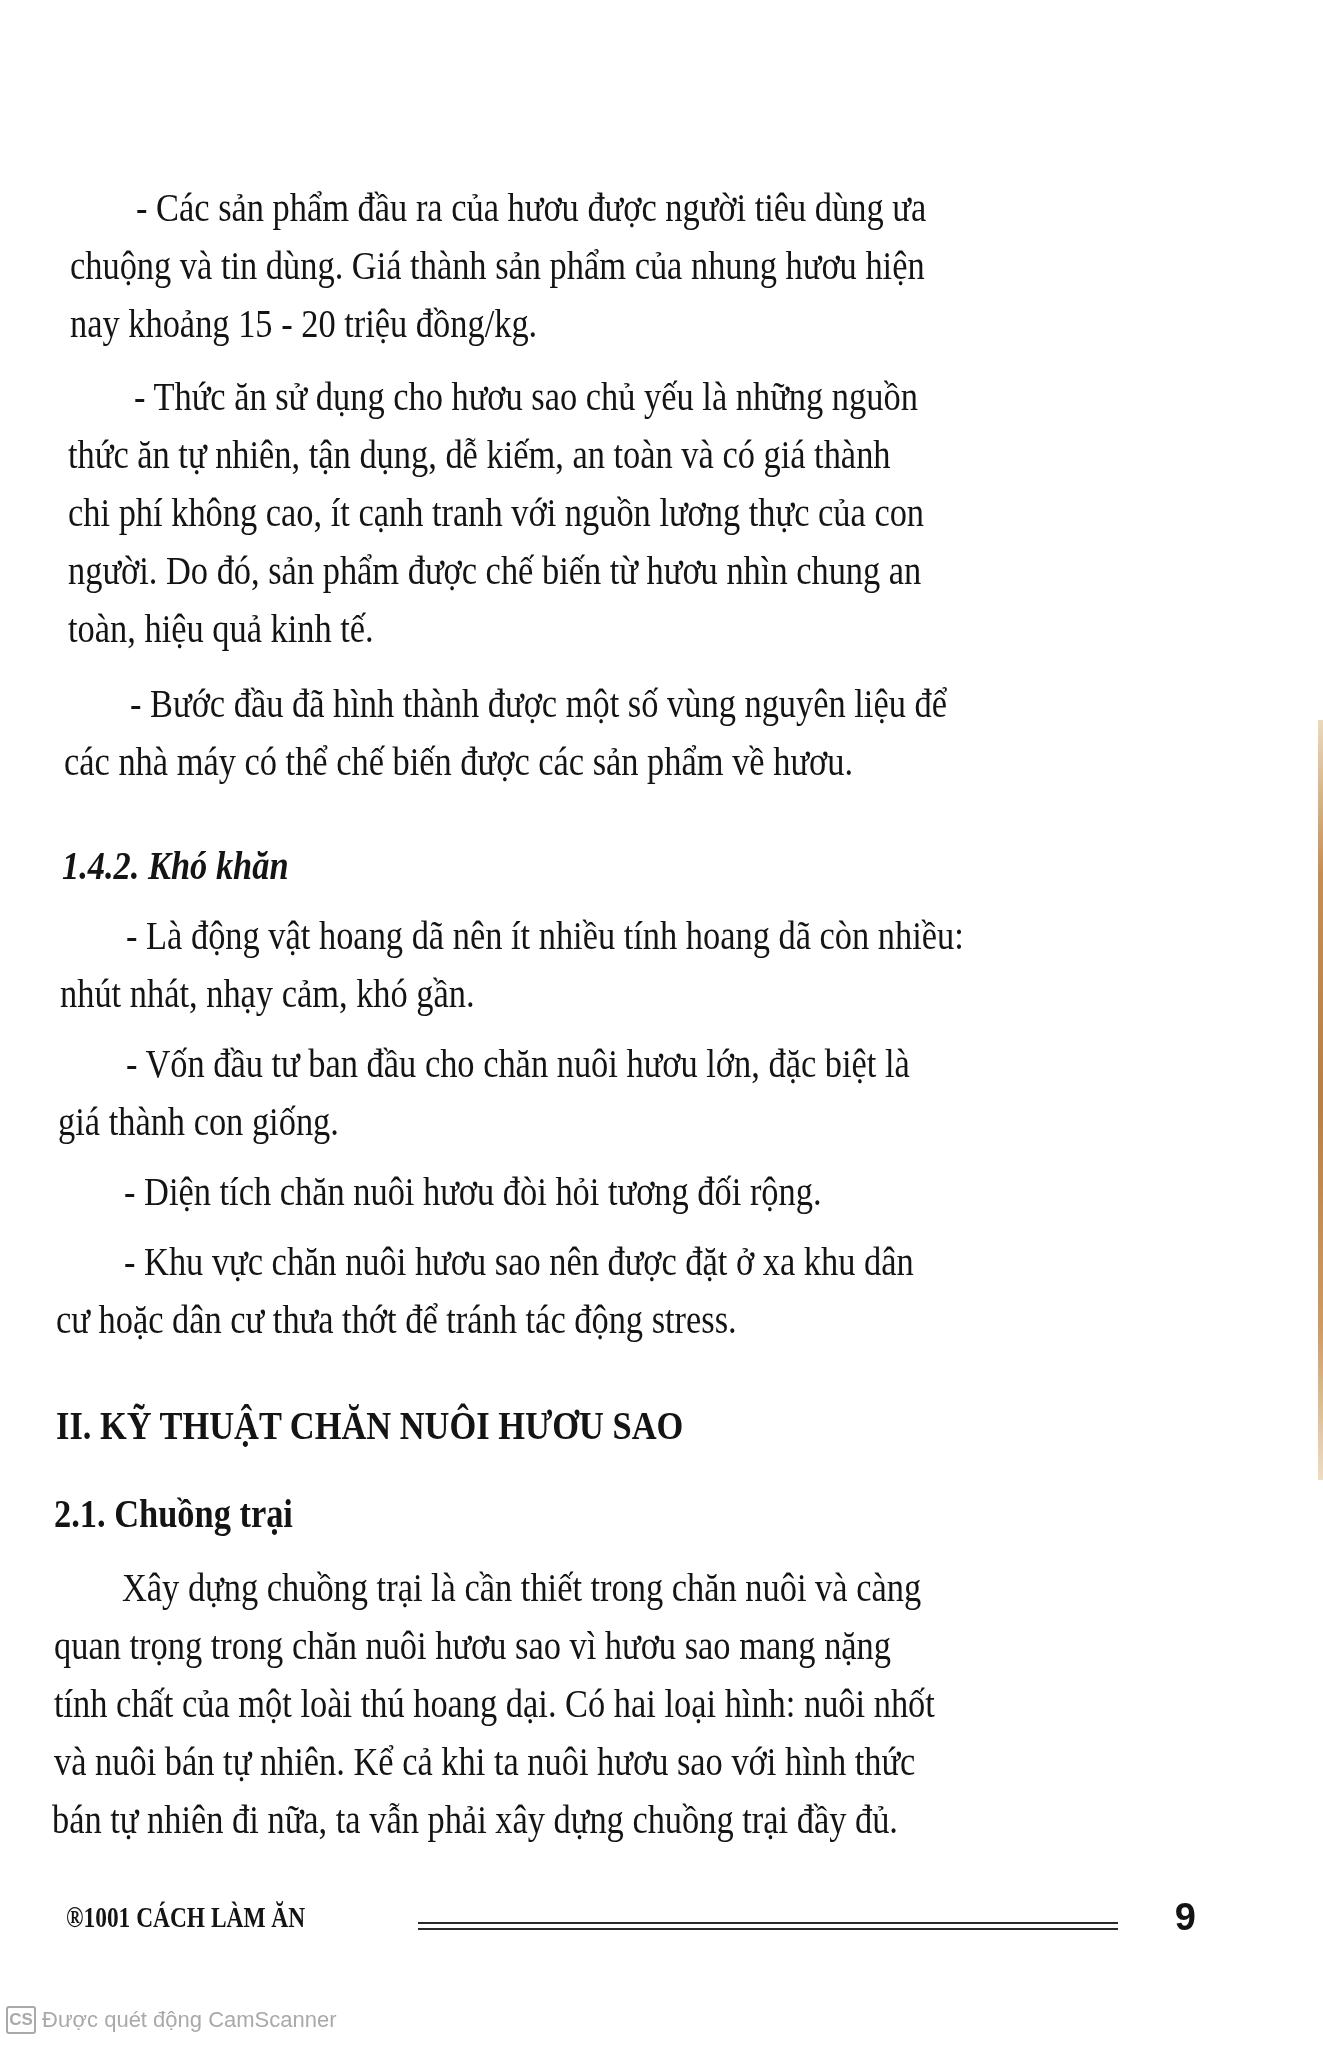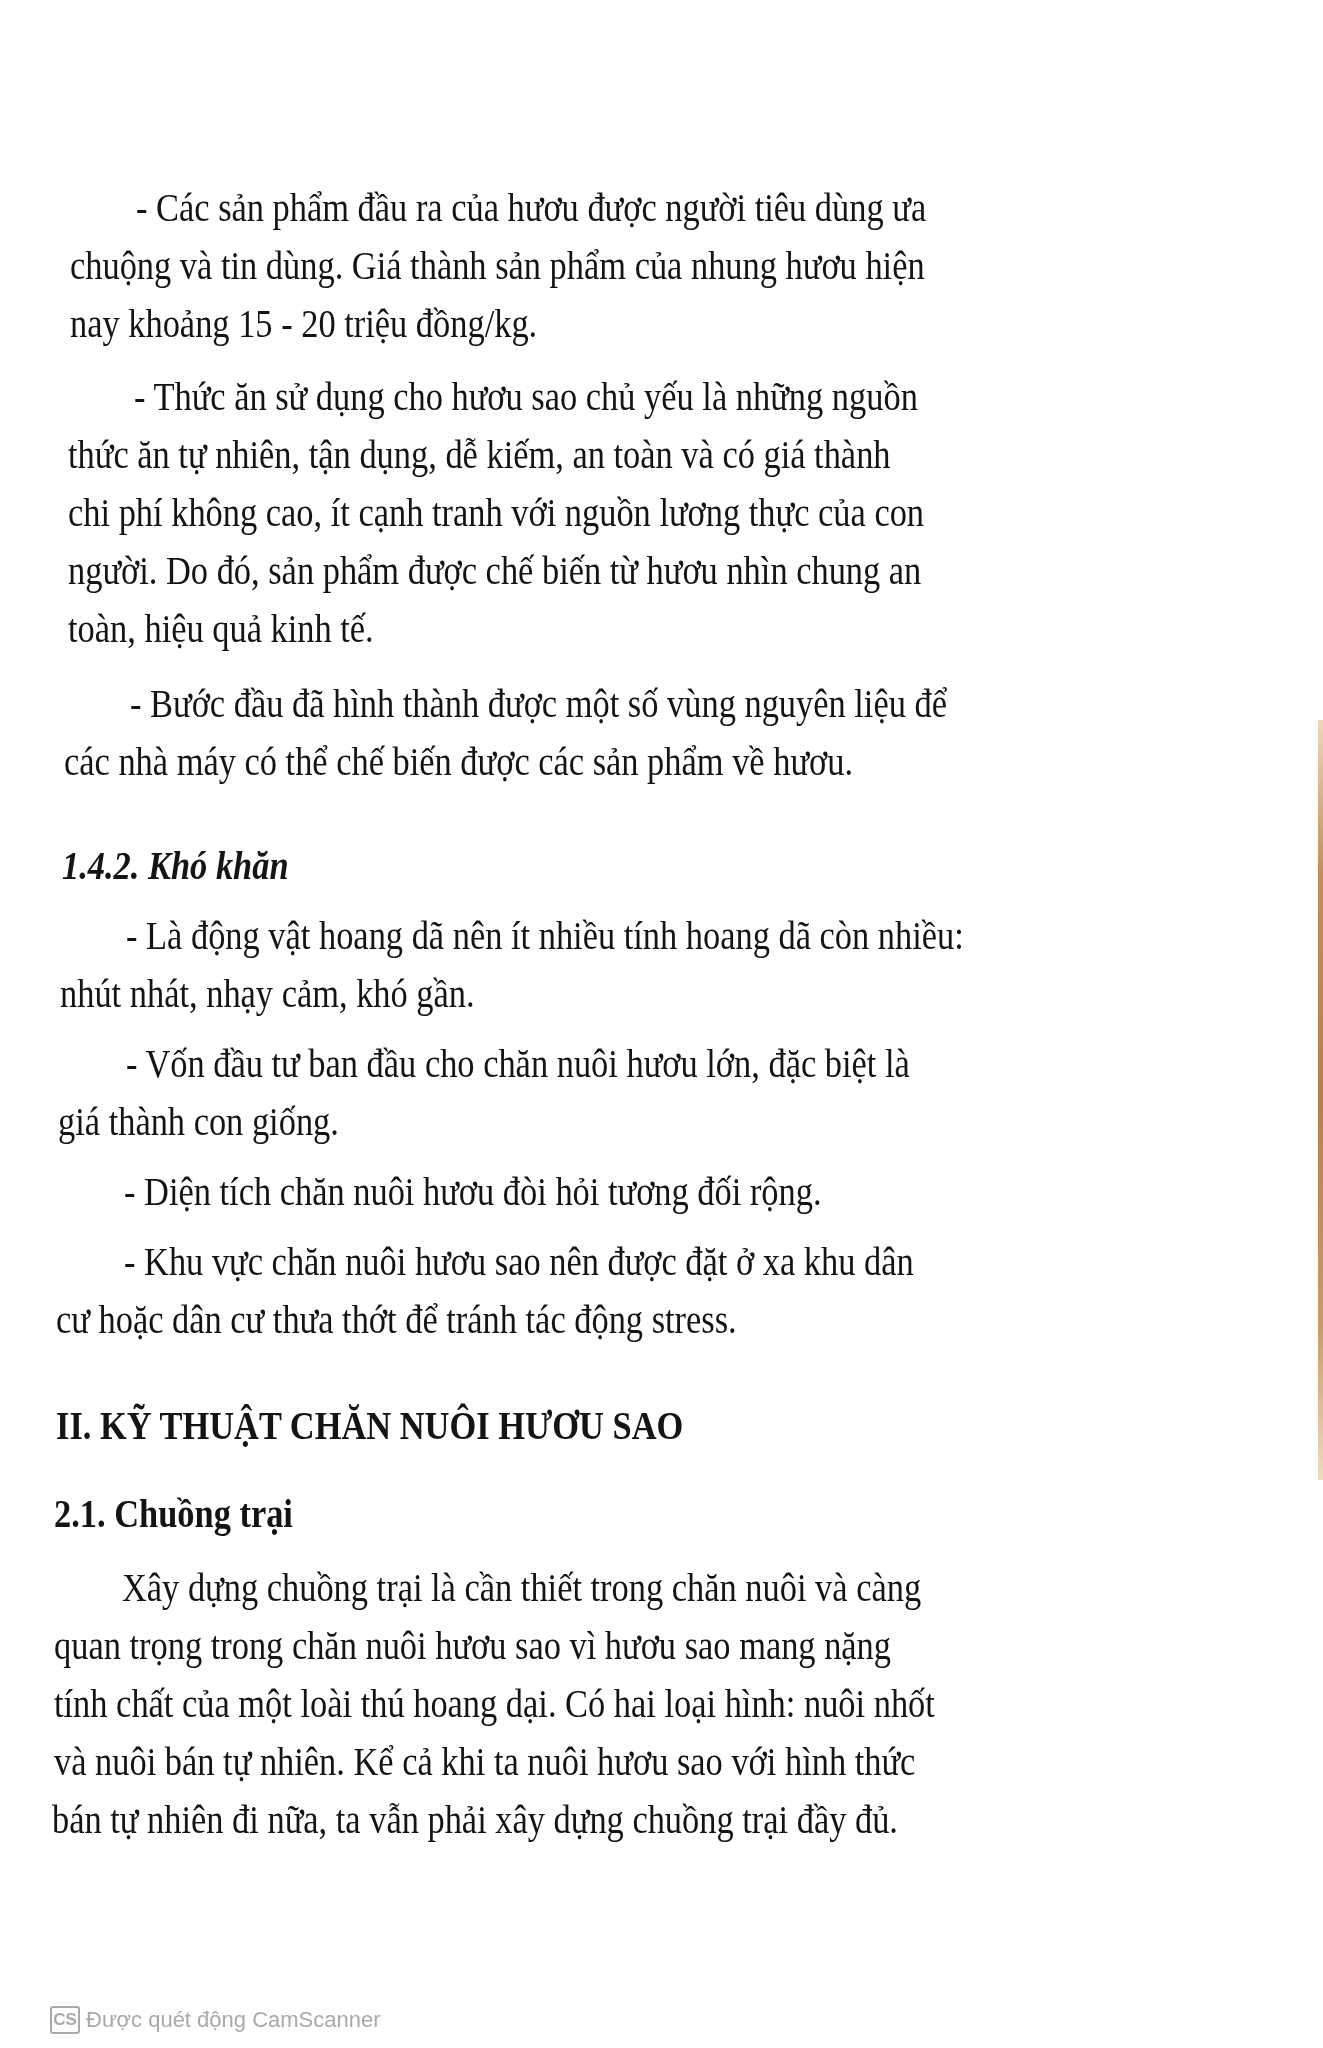--- a/index.html
+++ b/index.html
@@ -136,21 +136,20 @@
       width: 30px;
       height: 28px;
       border: 2px solid #a9a9a9;
       border-radius: 3px;
       box-sizing: border-box;
       font-size: 17px;
       font-weight: bold;
       line-height: 24px;
       text-align: center;
       color: #a9a9a9;
-      margin-left: 44px;
     }
   </style>
 </head>
 <body>
 
 <div class="page">
 
   <div class="edge"></div>
 
 
@@ -183,19 +182,24 @@
   <div class="line heading-bold" style="left:56px; top:1402px;">II. KỸ THUẬT CHĂN NUÔI HƯƠU SAO</div>
 
   <div class="line heading-bold" style="left:54px; top:1490px;">2.1. Chuồng trại</div>
 
   <div class="line body-text" style="left:122px; top:1564px;">Xây dựng chuồng trại là cần thiết trong chăn nuôi và càng</div>
   <div class="line body-text" style="left:54px; top:1622px;">quan trọng trong chăn nuôi hươu sao vì hươu sao mang nặng</div>
   <div class="line body-text" style="left:54px; top:1680px;">tính chất của một loài thú hoang dại. Có hai loại hình: nuôi nhốt</div>
   <div class="line body-text" style="left:54px; top:1738px;">và nuôi bán tự nhiên. Kể cả khi ta nuôi hươu sao với hình thức</div>
   <div class="line body-text" style="left:52px; top:1796px;">bán tự nhiên đi nữa, ta vẫn phải xây dựng chuồng trại đầy đủ.</div>
 
+  <div class="footer">
+    <div class="brand">®1001 CÁCH LÀM ĂN</div>
+    <div class="rule"></div>
+    <div class="page-number">9</div>
+  </div>
 
   <div class="watermark">
     <span class="cs-logo">CS</span>
     <span>Được quét động CamScanner</span>
   </div>
 
 </div>
 
 </body></html>

